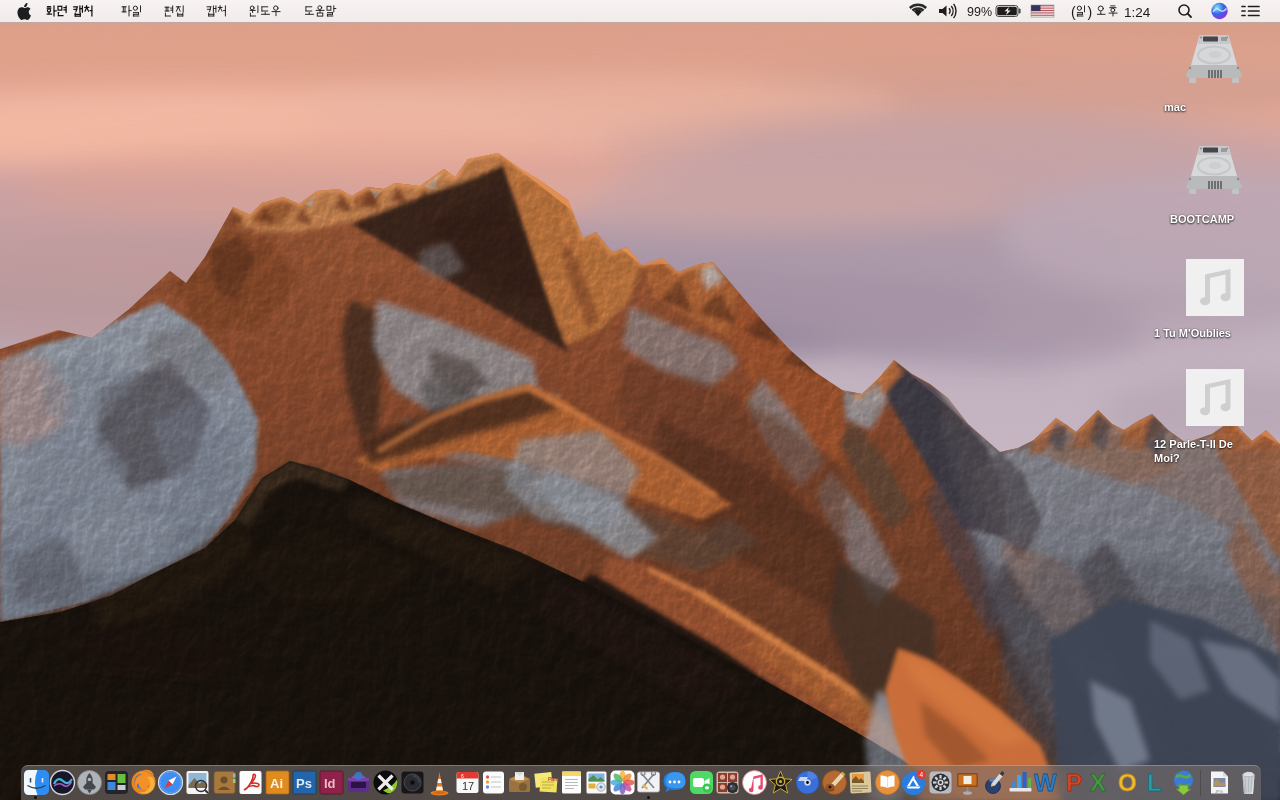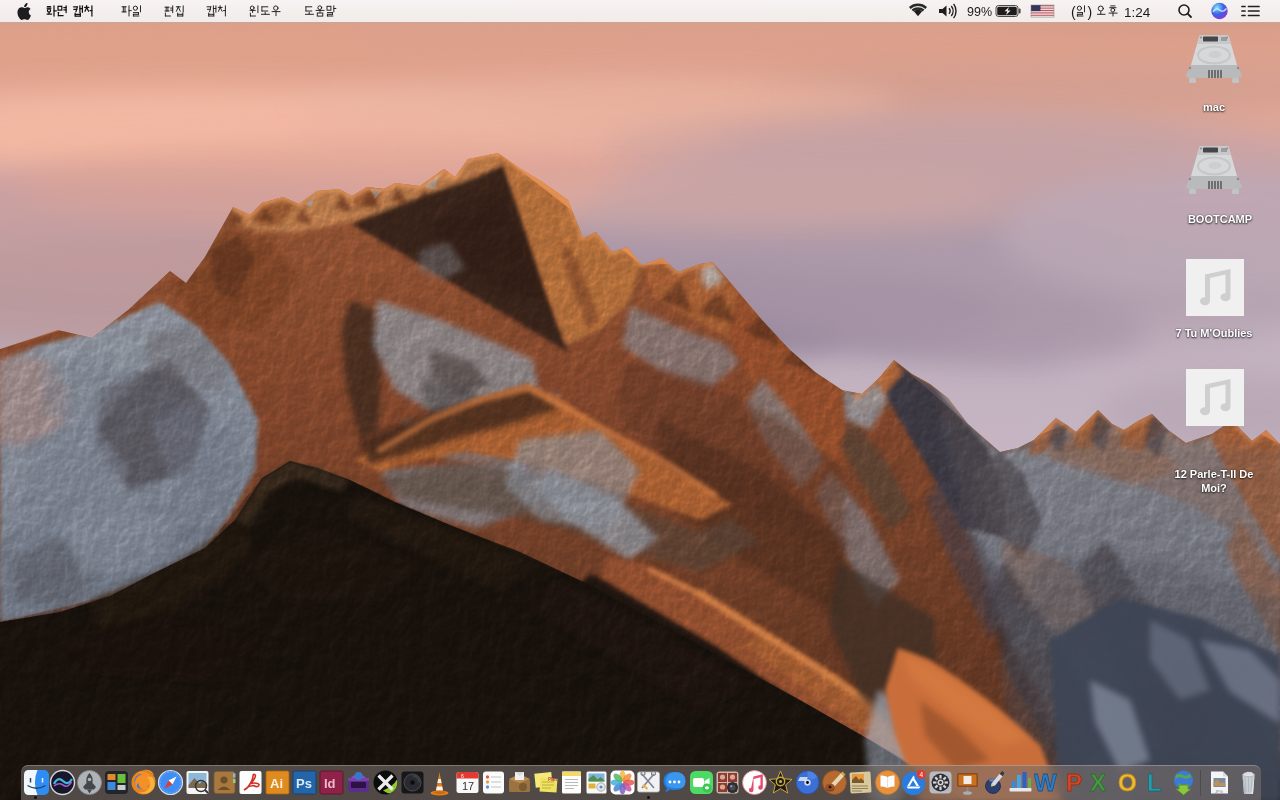--- a/index.html
+++ b/index.html
@@ -1,21 +1,21 @@
 <!DOCTYPE html>
 <html><head><meta charset="utf-8">
 <style>
   html,body{margin:0;padding:0;width:1280px;height:800px;overflow:hidden;
     font-family:"Liberation Sans",sans-serif;}
   #stage{position:absolute;inset:0;width:1280px;height:800px;background:#c9a69f;}
   #wall{position:absolute;left:0;top:0;}
   
   #menubar{position:absolute;left:0;top:0;width:1280px;height:22px;
     background:linear-gradient(#f7f3f2,#f1ebe9);border-bottom:1px solid #bfa9a4;}
-  .icnlabel{position:absolute;color:#fff;font-size:11px;font-weight:bold;text-align:center;
+  .icnlabel{position:absolute;color:#fff;font-size:11px;font-weight:bold;
     text-shadow:0 1px 2px rgba(0,0,0,.75), 0 0 2px rgba(0,0,0,.5);letter-spacing:0;}
   
   #dock{position:absolute;left:21px;top:765px;width:1240px;height:35px;
     border-radius:7px 7px 0 0;background:rgba(122,113,110,.58);
     backdrop-filter:blur(9px);-webkit-backdrop-filter:blur(9px);
     border-top:1px solid rgba(255,255,255,.25);}
   .dk{position:absolute;top:769px;width:27px;height:27px;}
   .dot{position:absolute;top:796px;width:3px;height:3px;border-radius:50%;background:#111;}
 </style></head>
 <body>
@@ -502,22 +502,22 @@
 
 <svg width="58" height="57" viewBox="0 0 58 57" style="position:absolute;left:1186px;top:259px" id="mus1">
   <g id="musg">
     <rect x="0" y="0" width="58" height="57" fill="#f1f0f1"></rect>
     <path d="M19 38.2 a5 4 0 1 0 5 4 L24 19 L39.5 15.5 L39.5 34.2 a5 4 0 1 0 5 4 L44.5 10 L19 15.5 Z" fill="#cfcfcf"></path>
   </g>
 </svg>
 <svg width="58" height="57" viewBox="0 0 58 57" style="position:absolute;left:1186px;top:369px">
       <use href="#musg"></use>
     </svg>
-<div class="icnlabel" style="left:1154px;top:327px;width:120px;">7 Tu M'Oublies</div>
-<div class="icnlabel" style="left:1154px;top:437px;width:120px;line-height:14px;margin-top:30px;">12 Parle-T-Il De<br>Moi?</div>
+<div class="icnlabel" style="left:1154px;top:327px;width:120px;">1 Tu M'Oublies</div>
+<div class="icnlabel" style="left:1154px;top:437px;width:120px;line-height:14px;">12 Parle-T-Il De<br>Moi?</div>
 
 <div id="dock"></div>
     <svg class="dk" style="left:22.5px" viewBox="0 0 27 27">
       <rect x="1" y="1" width="25" height="25" rx="5" fill="#2e8df2"></rect>
       <path d="M6 1 h8.5 q-2.6 6.2-2.6 12.5 q0 6.3 2.6 12.5 H6 q-5 0-5-5 v-15 q0-5 5-5z" fill="#f2f7fc"></path>
       <line x1="7.5" y1="9" x2="7.5" y2="13.5" stroke="#27425c" stroke-width="1.5"></line>
       <line x1="19.5" y1="9" x2="19.5" y2="13.5" stroke="#e8f2fa" stroke-width="1.5"></line>
       <path d="M4.5 16.5 q9 5.5 18 0" stroke="#27425c" stroke-width="1.3" fill="none"></path>
     </svg>
     <svg class="dk" style="left:49.4px" viewBox="0 0 27 27">

